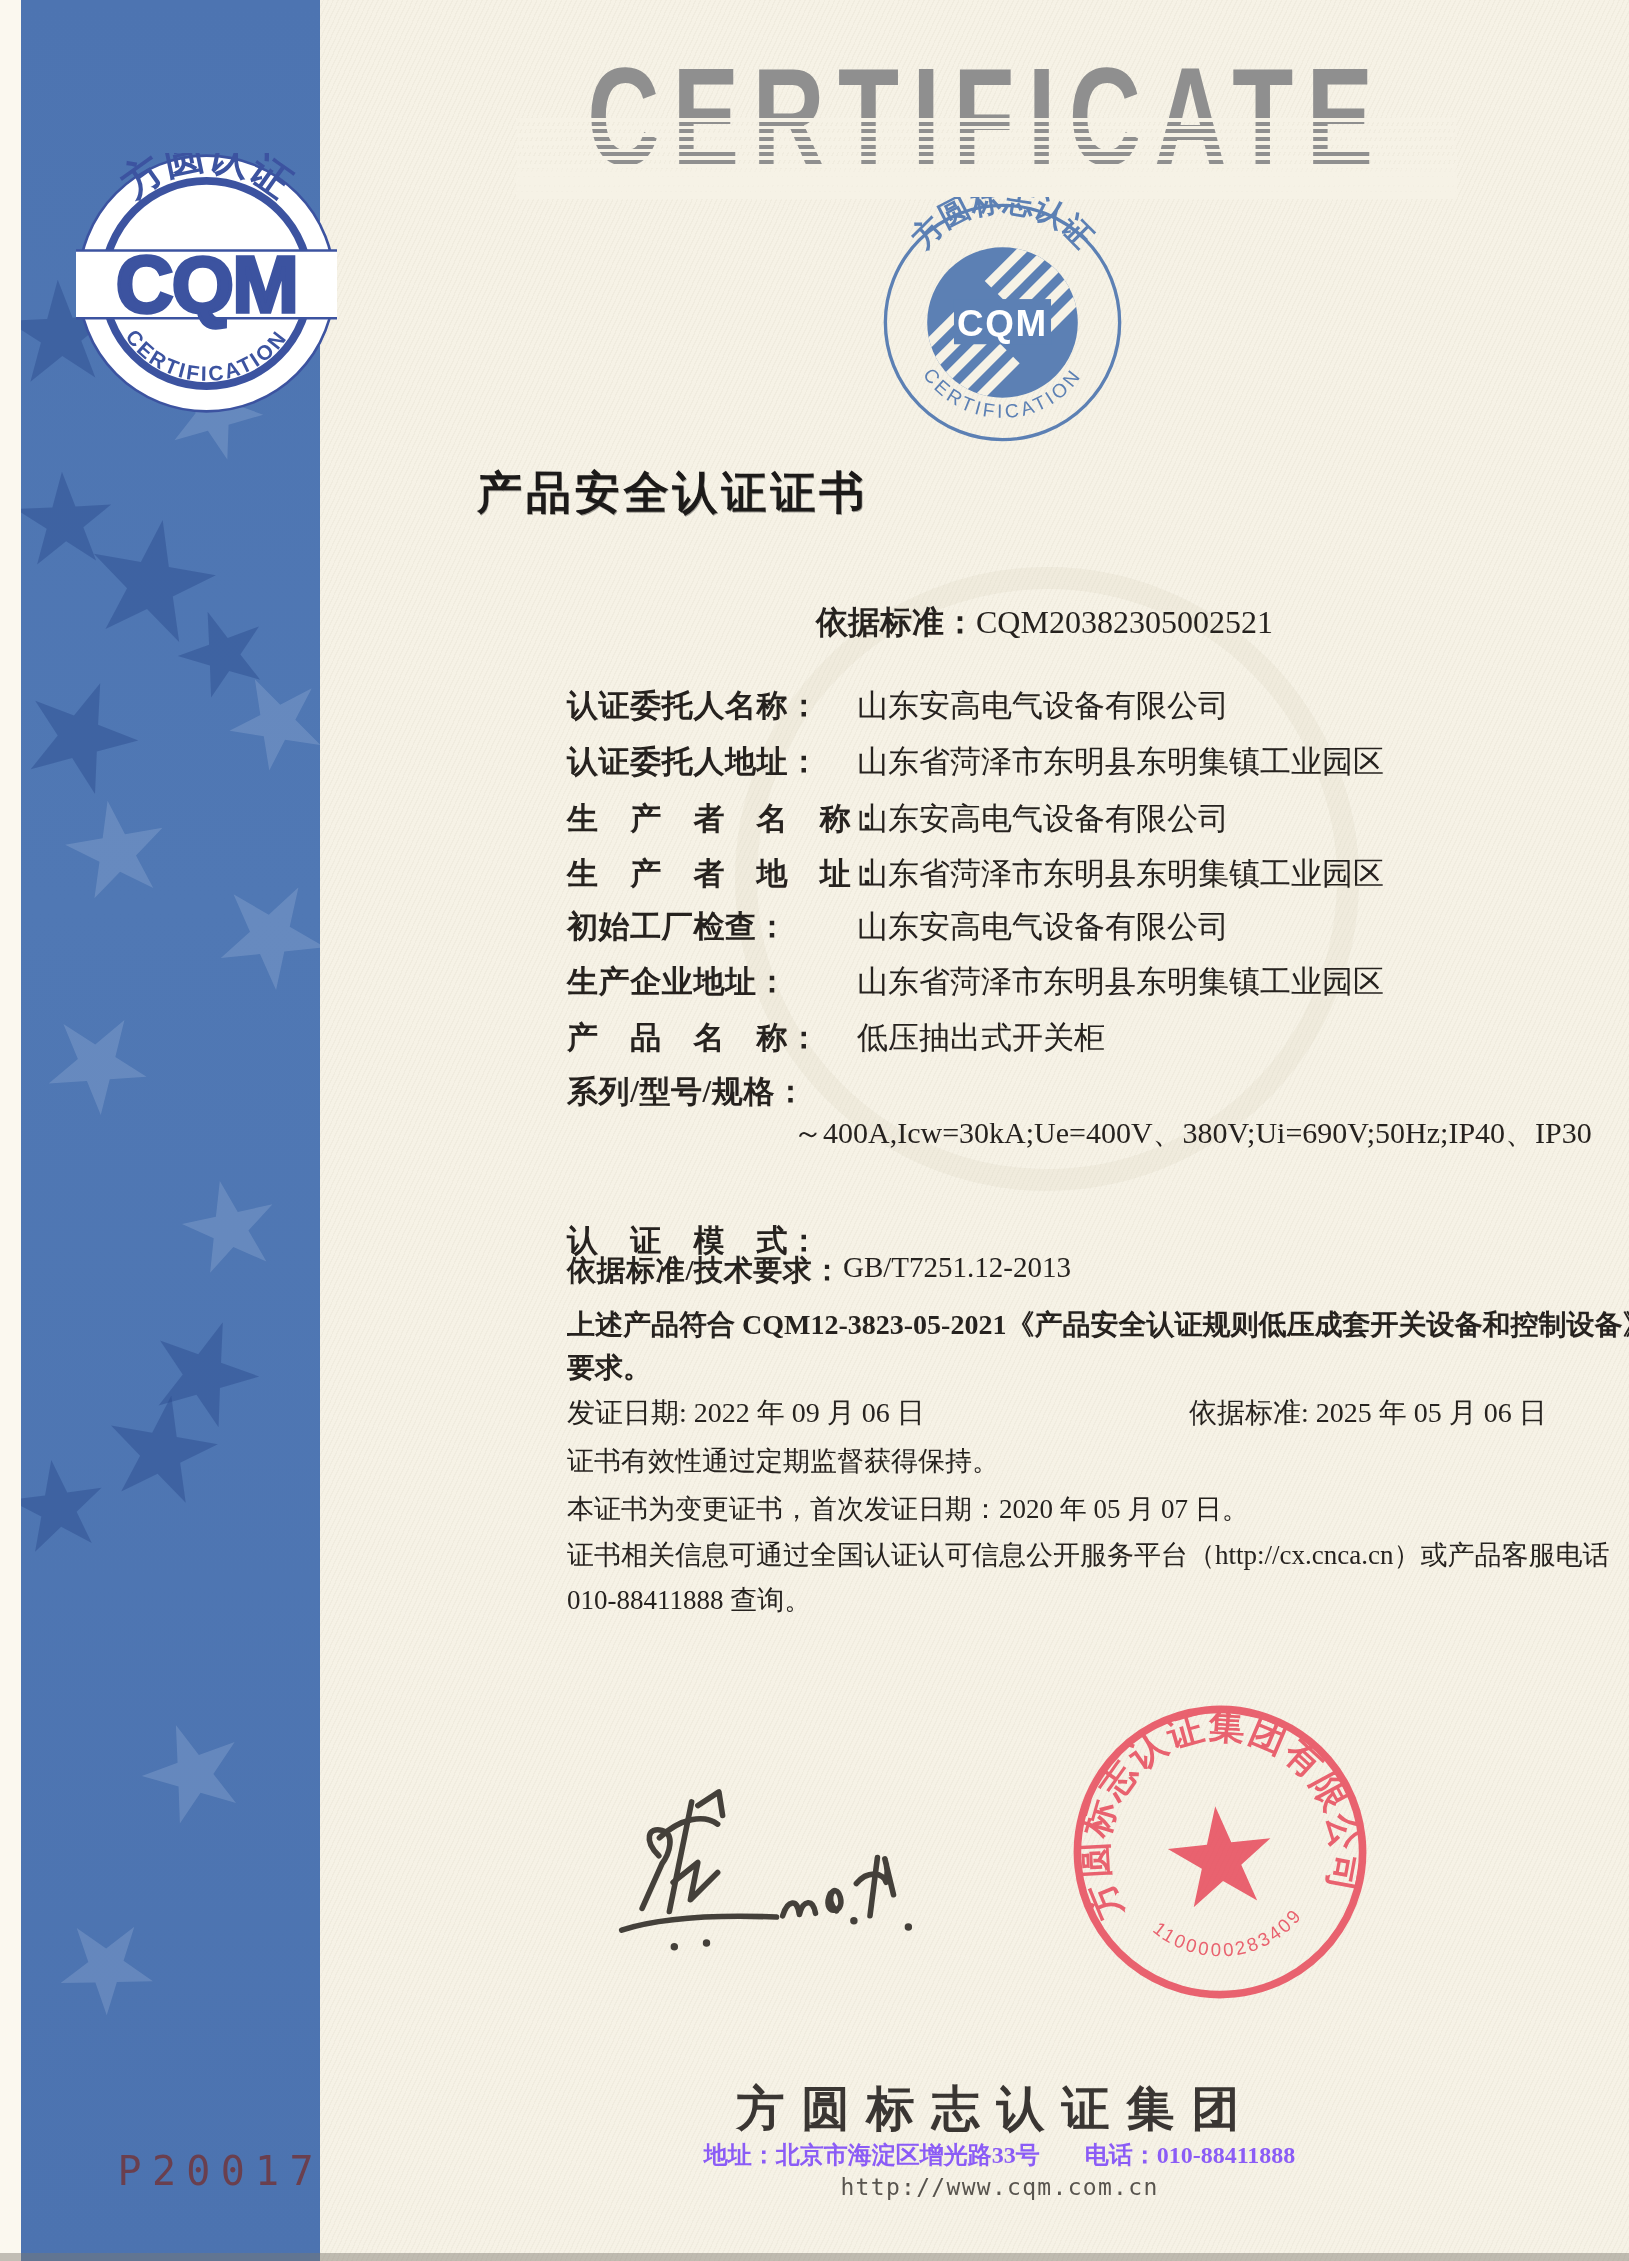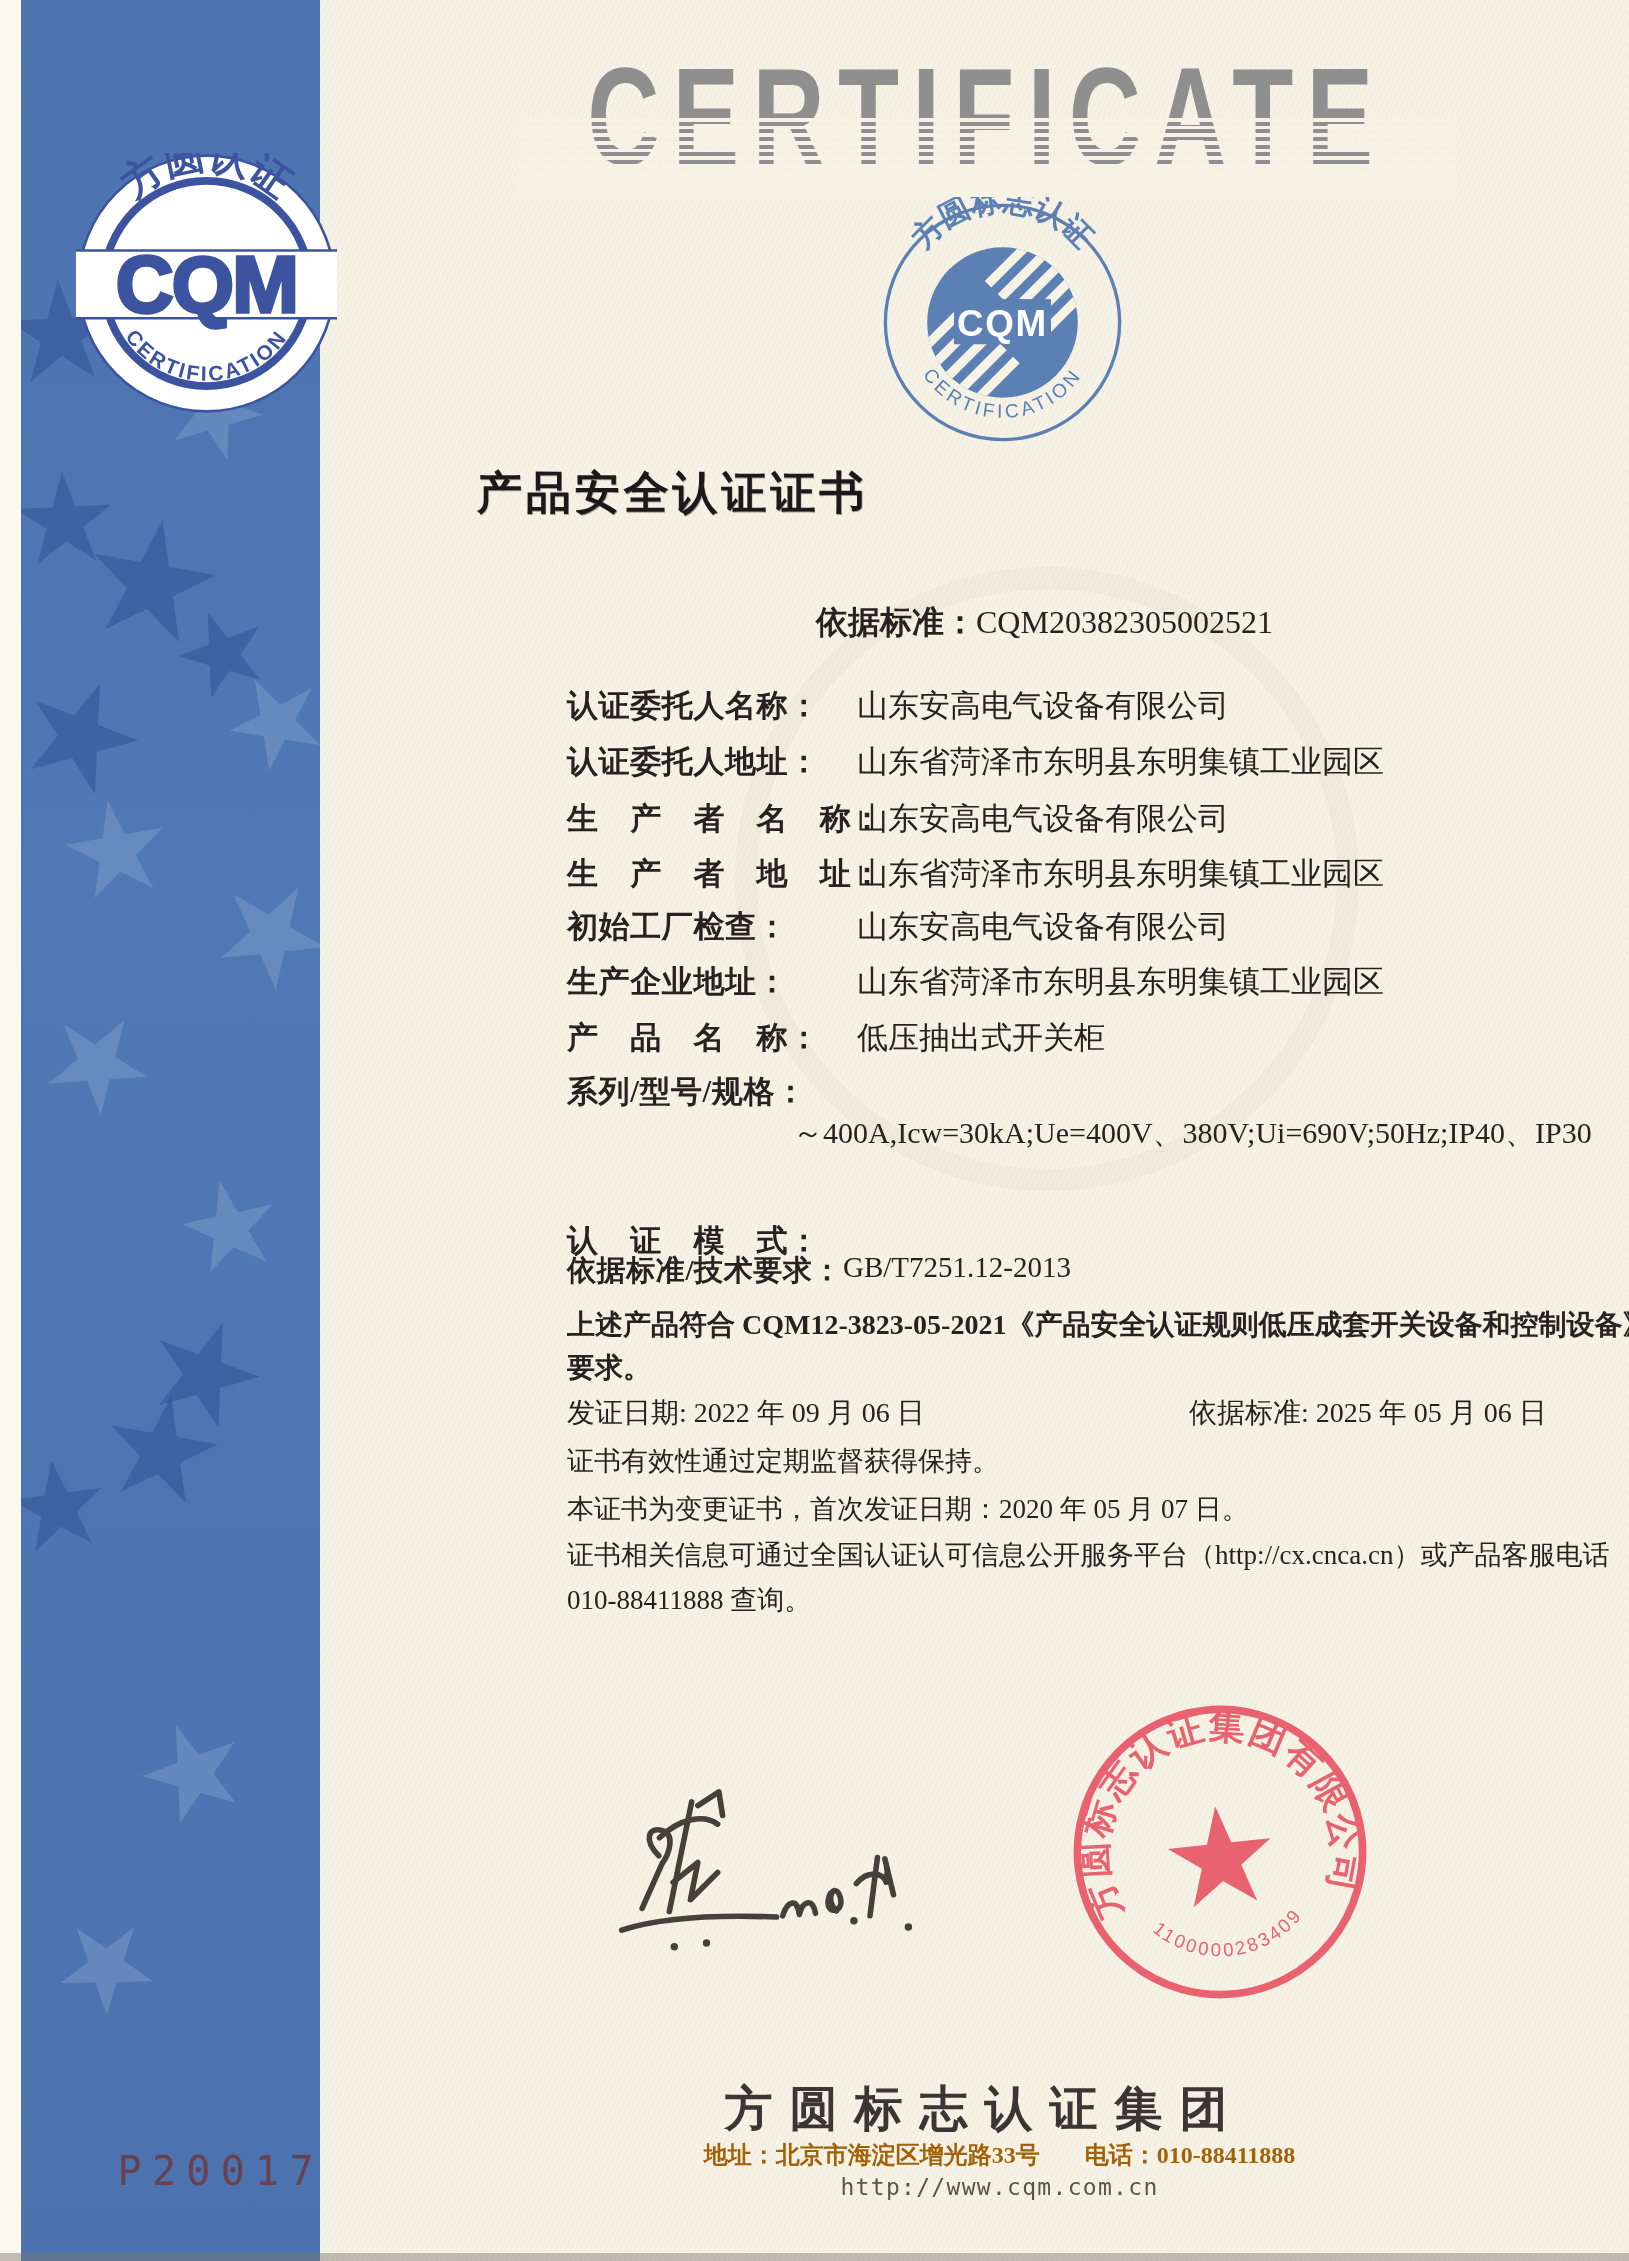--- a/index.html
+++ b/index.html
@@ -74,26 +74,26 @@
   .spec-l1{font-size:30px;}
   .statement{position:absolute;left:567px;width:1032px;font-size:28px;font-weight:bold;white-space:nowrap;}
   .note{position:absolute;left:567px;width:1032px;font-size:27px;white-space:nowrap;}
   .dates .valid{position:absolute;left:622px;}
   
   .signature{position:absolute;left:600px;top:1778px;width:322px;height:205px;}
   
   .stamp{position:absolute;left:1067px;top:1699px;width:306px;height:306px;transform:rotate(-6deg);opacity:0.92;}
   
   .footer-org{
-    position:absolute;left:372px;top:2077px;width:1225px;text-align:center;
+    position:absolute;left:384px;top:2077px;width:1225px;text-align:center;
     font-size:48px;font-weight:bold;letter-spacing:17px;color:#3a3633;white-space:nowrap;
   }
   .footer-addr{
     position:absolute;left:387px;top:2139px;width:1225px;text-align:center;
-    font-size:24px;color:#a16207;white-space:nowrap;font-weight:bold;
+    font-size:24px;color:#8b5cf6;white-space:nowrap;font-weight:bold;
   }
   .footer-addr .gap{display:inline-block;width:45px;}
   .footer-web{
     position:absolute;left:387px;top:2174px;width:1225px;text-align:center;
     font-family:"DejaVu Sans Mono","Liberation Mono",monospace;
     font-size:23px;color:#58544e;letter-spacing:1.3px;white-space:nowrap;
   }
   .serial{
     position:absolute;left:97px;top:2148px;
     font-family:"DejaVu Sans Mono","Liberation Mono",monospace;

